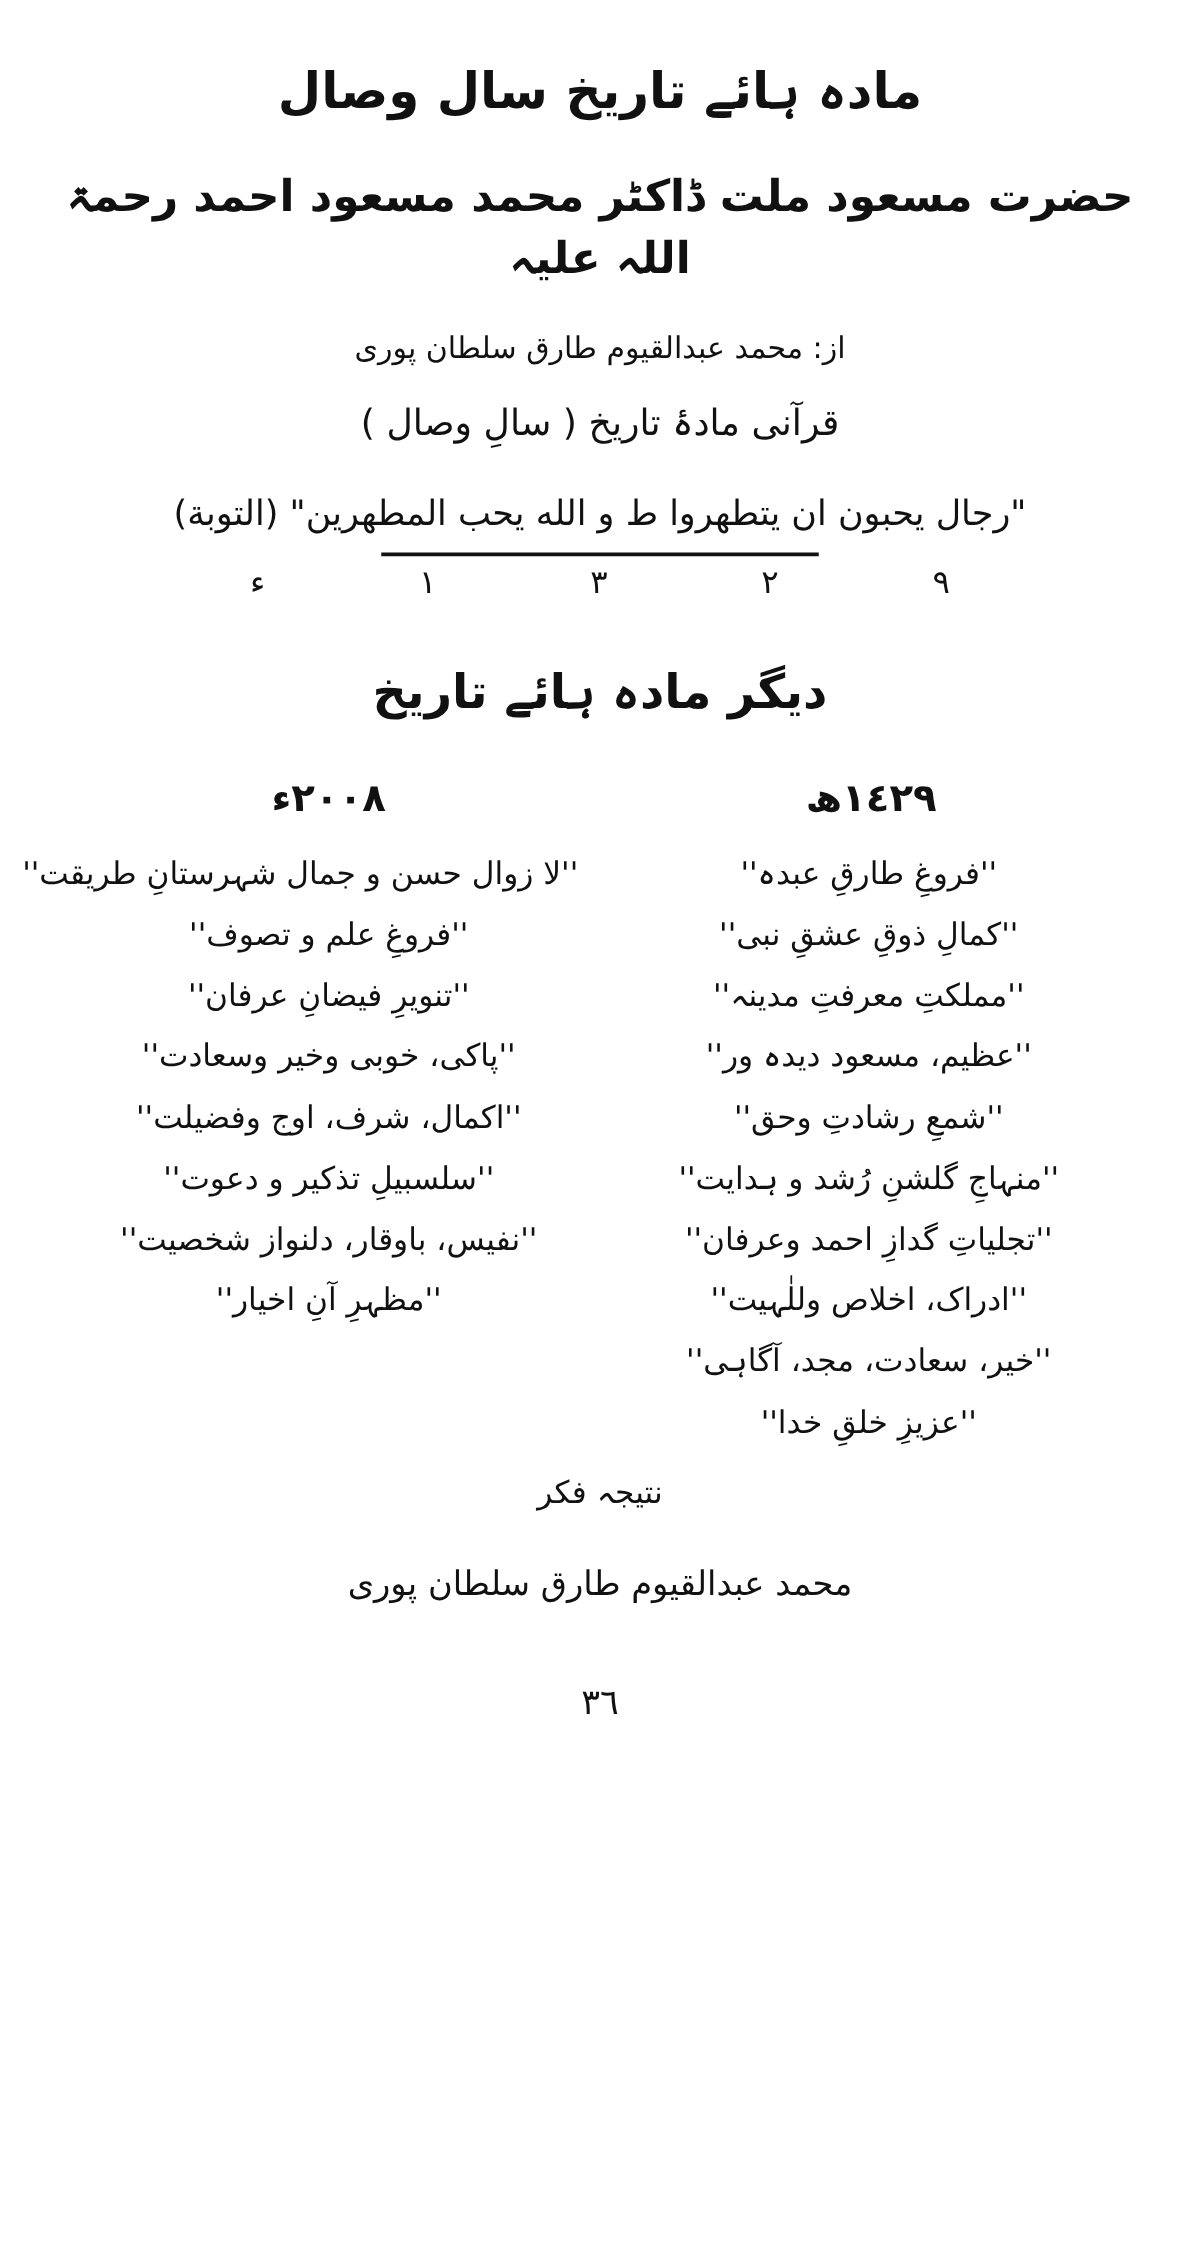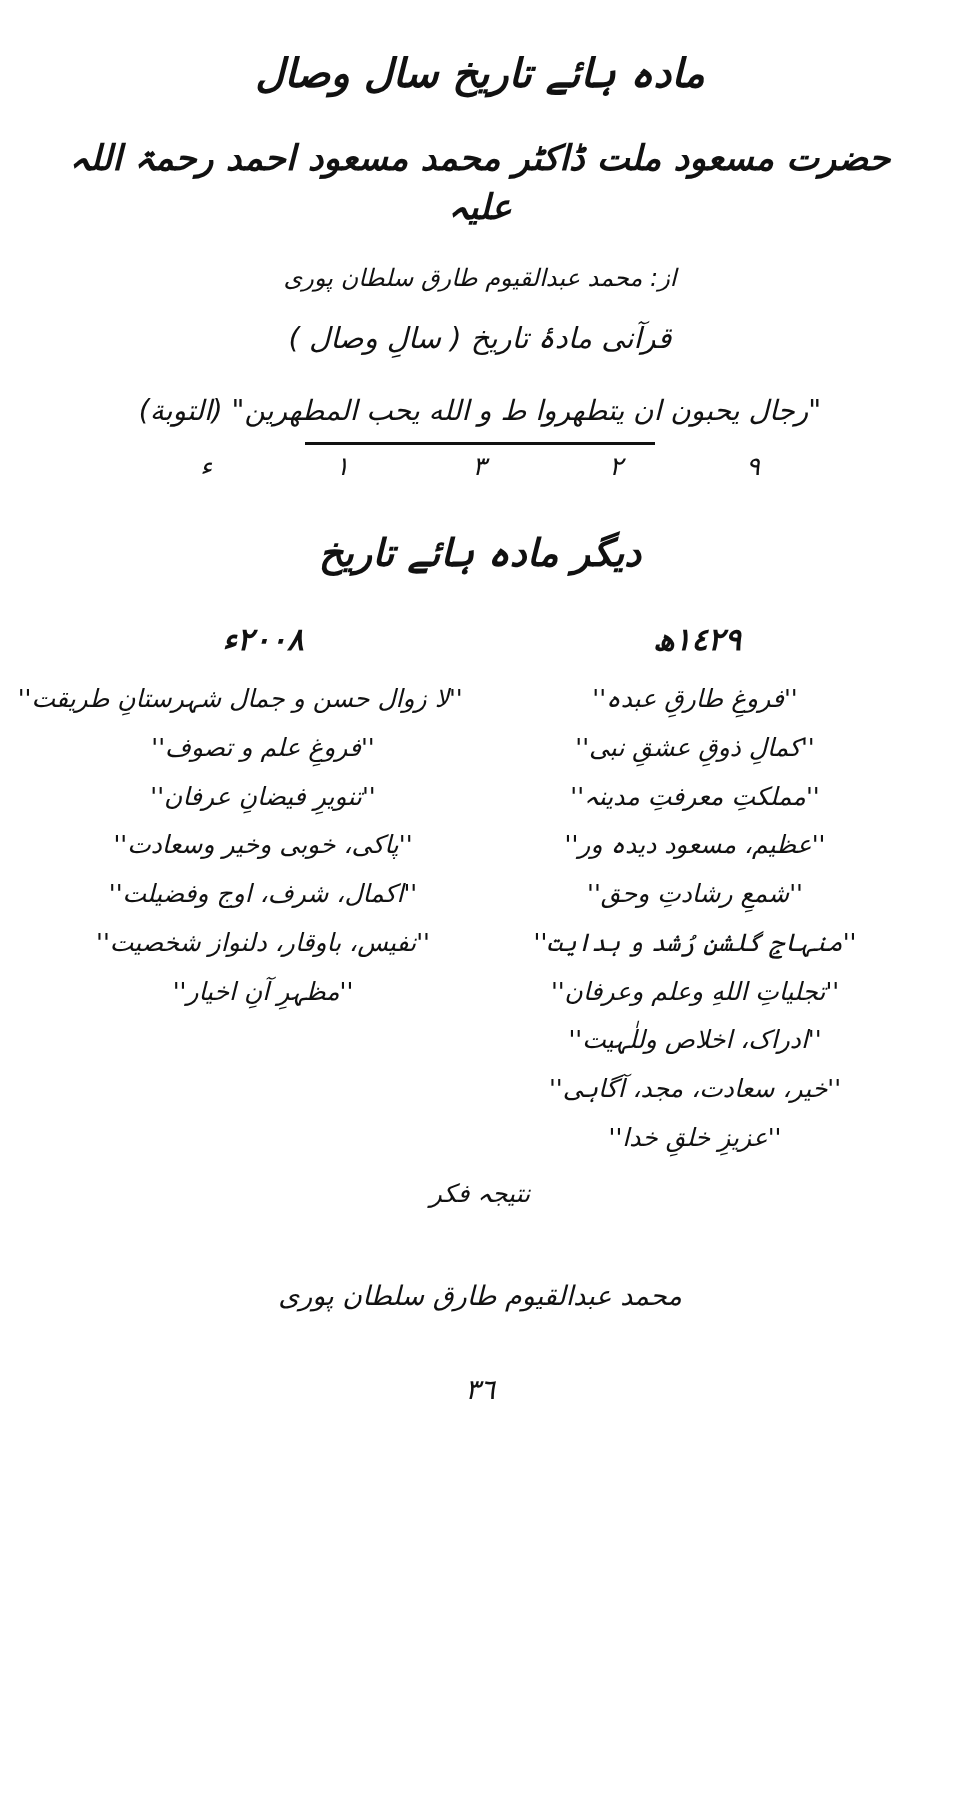--- a/index.html
+++ b/index.html
@@ -16,21 +16,20 @@
     overflow: hidden;
   }
   .page {
     width: 960px;
     height: 1801px;
     box-sizing: border-box;
     padding: 28px 46px 10px 46px;
     display: flex;
     flex-direction: column;
     align-items: center;
-    font-style: italic;
   }
   .ctr { text-align: center; width: 100%; }
 
   .title-main {
     font-size: 40px;
     line-height: 1.35;
     font-weight: 600;
     letter-spacing: 0.5px;
     margin-top: 18px;
   }
@@ -105,21 +104,21 @@
   .col.right .entry { padding-right: 4px; }
 
   .result-label {
     font-size: 25px;
     margin-top: 16px;
     text-align: center;
     width: 100%;
   }
   .signature {
     font-size: 27px;
-    margin-top: 72px;
+    margin-top: 44px;
     text-align: center;
     width: 100%;
   }
   .page-number {
     font-size: 28px;
     margin-top: 62px;
     text-align: center;
     width: 100%;
     letter-spacing: 2px;
   }
@@ -154,33 +153,34 @@
   <div class="columns">
 
     <div class="col right">
       <div class="col-head">١٤٢٩ھ</div>
       <div class="entry">''فروغِ طارقِ عبدہ''</div>
       <div class="entry">''کمالِ ذوقِ عشقِ نبی''</div>
       <div class="entry">''مملکتِ معرفتِ مدینہ''</div>
       <div class="entry">''عظیم، مسعود دیدہ ور''</div>
       <div class="entry">''شمعِ رشادتِ وحق''</div>
       <div class="entry">''منہاجِ گلشنِ رُشد و ہدایت''</div>
-      <div class="entry">''تجلیاتِ اللهِ وعلم وعرفان''</div>
+      <div class="entry">''تجلیاتِ گدازِ احمد وعرفان''</div>
       <div class="entry">''ادراک، اخلاص وللٰہیت''</div>
       <div class="entry">''خیر، سعادت، مجد، آگاہی''</div>
       <div class="entry">''عزیزِ خلقِ خدا''</div>
     </div>
 
     <div class="col left">
       <div class="col-head">٢٠٠٨ء</div>
       <div class="entry">''لا زوال حسن و جمال شہرستانِ طریقت''</div>
       <div class="entry">''فروغِ علم و تصوف''</div>
       <div class="entry">''تنویرِ فیضانِ عرفان''</div>
       <div class="entry">''پاکی، خوبی وخیر وسعادت''</div>
       <div class="entry">''اکمال، شرف، اوج وفضیلت''</div>
+      <div class="entry">''سلسبیلِ تذکیر و دعوت''</div>
       <div class="entry">''نفیس، باوقار، دلنواز شخصیت''</div>
       <div class="entry">''مظہرِ آنِ اخیار''</div>
     </div>
 
   </div>
 
   <div class="result-label">نتیجہ فکر</div>
 
   <div class="signature">محمد عبدالقیوم طارق سلطان پوری</div>
 

